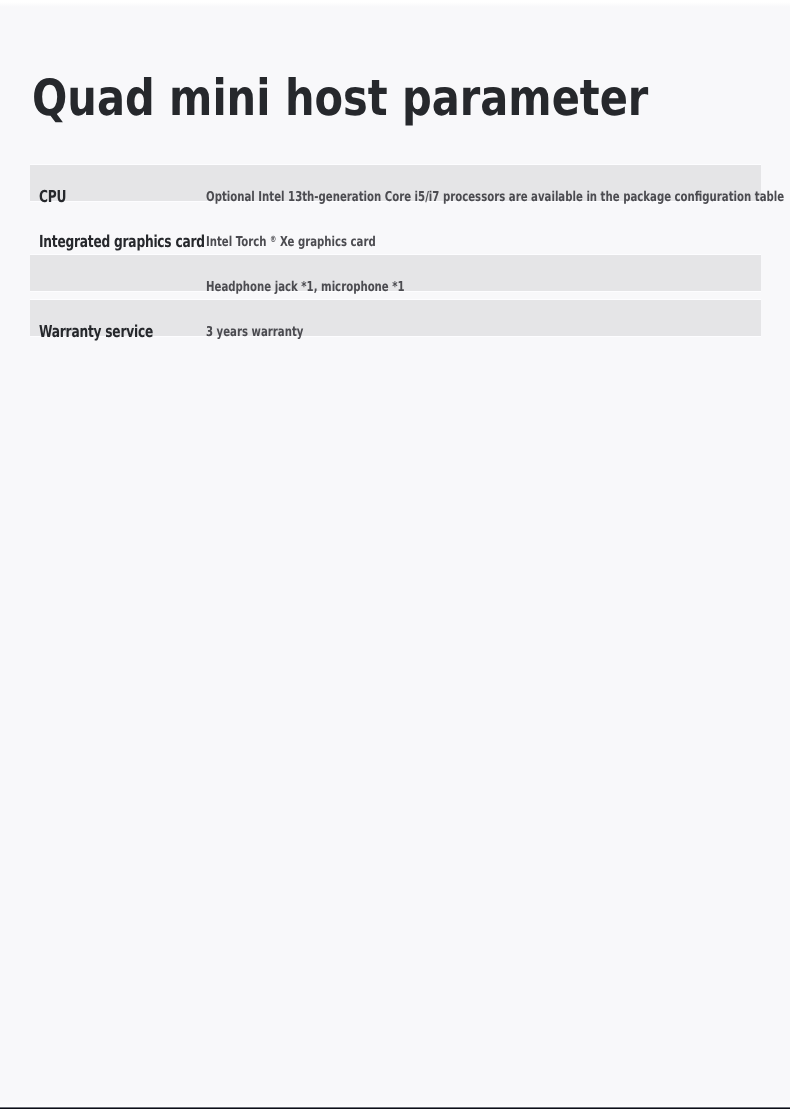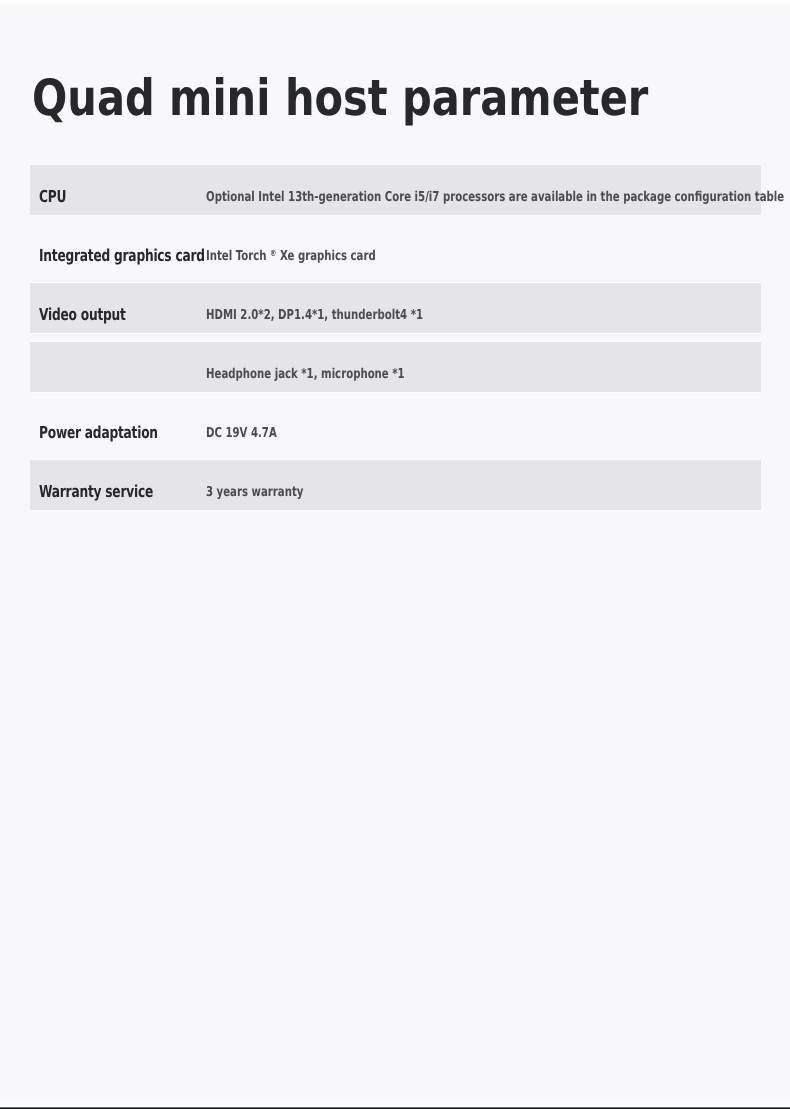--- a/index.html
+++ b/index.html
@@ -46,21 +46,21 @@
     transform-origin: left top;
   }
   .spec-table {
     position: absolute;
     left: 30px;
     top: 165px;
     width: 731px;
   }
   .spec-row {
     position: relative;
-    height: 50px;
+    height: 36px;
     margin-bottom: 9px;
     width: 731px;
   }
   .spec-row.shaded { background: #e5e5e7; box-shadow: 0 -1px 0 #fdfdff, 0 1px 0 #fdfdff; }
   .spec-label {
     position: absolute;
     left: 8.9px;
     top: 0;
     height: 51px;
     line-height: 63px;
@@ -95,30 +95,22 @@
   <div class="spec-table" id="spec-table">
     <div class="spec-row shaded">
       <div class="spec-label">CPU</div>
       <div class="spec-value">Optional Intel 13th-generation Core i5/i7 processors are available in the package configuration table</div>
     </div>
     <div class="spec-row">
       <div class="spec-label">Integrated graphics card</div>
       <div class="spec-value">Intel Torch <sup class="reg">®</sup> Xe graphics card</div>
     </div>
     <div class="spec-row shaded">
-      <div class="spec-label">Video output</div>
-      <div class="spec-value">HDMI 2.0*2, DP1.4*1, thunderbolt4 *1</div>
-    </div>
-    <div class="spec-row shaded">
       <div class="spec-label"></div>
       <div class="spec-value">Headphone jack *1, microphone *1</div>
-    </div>
-    <div class="spec-row">
-      <div class="spec-label">Power adaptation</div>
-      <div class="spec-value">DC 19V 4.7A</div>
     </div>
     <div class="spec-row shaded">
       <div class="spec-label">Warranty service</div>
       <div class="spec-value">3 years warranty</div>
     </div>
   </div>
   <div class="bottom-rule"></div>
 </div>
 
 </body></html>

